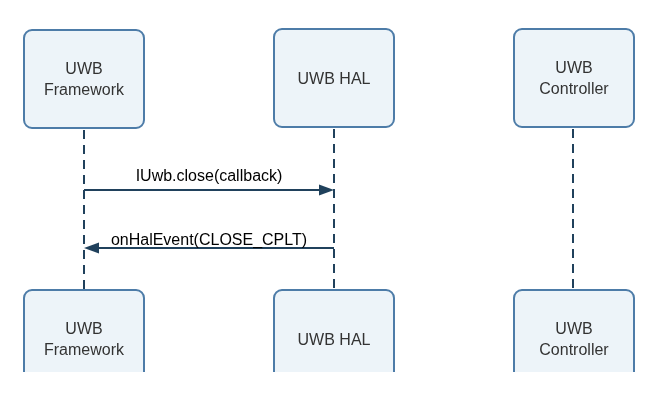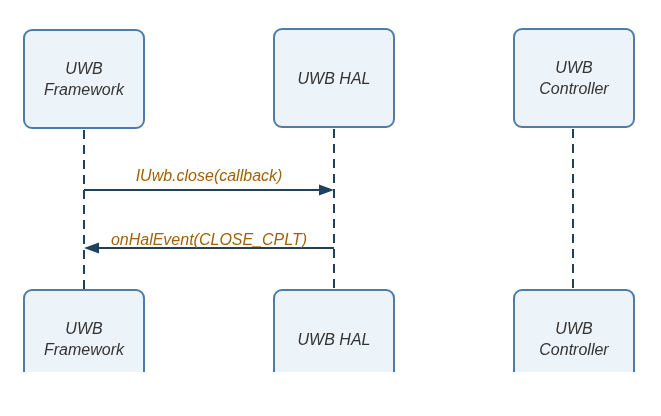--- a/index.html
+++ b/index.html
@@ -7,21 +7,20 @@
     padding: 0;
     background: #ffffff;
     font-family: "Liberation Sans", sans-serif;
   }
   .canvas {
     position: relative;
     width: 661px;
     height: 372px;
     background: #ffffff;
     overflow: hidden;
-    font-style: italic;
   }
   .lines-layer {
     position: absolute;
     left: 0;
     top: 0;
     width: 661px;
     height: 416px;
   }
   .actor {
     position: absolute;
@@ -42,21 +41,21 @@
     color: #333333;
     white-space: pre-line;
   }
   .msg-label {
     position: absolute;
     left: 84px;
     width: 250px;
     text-align: center;
     font-size: 16px;
     line-height: 20px;
-    color: #a16207;
+    color: #000000;
     white-space: nowrap;
   }
   
   .pos-top-framework    { left: 23px;  top: 29px;  }
   .pos-top-hal          { left: 273px; top: 28px;  }
   .pos-top-controller   { left: 513px; top: 28px;  }
   .pos-bot-framework    { left: 23px;  top: 289px; }
   .pos-bot-hal          { left: 273px; top: 289px; }
   .pos-bot-controller   { left: 513px; top: 289px; }
   .pos-msg-close        { top: 166px; }

